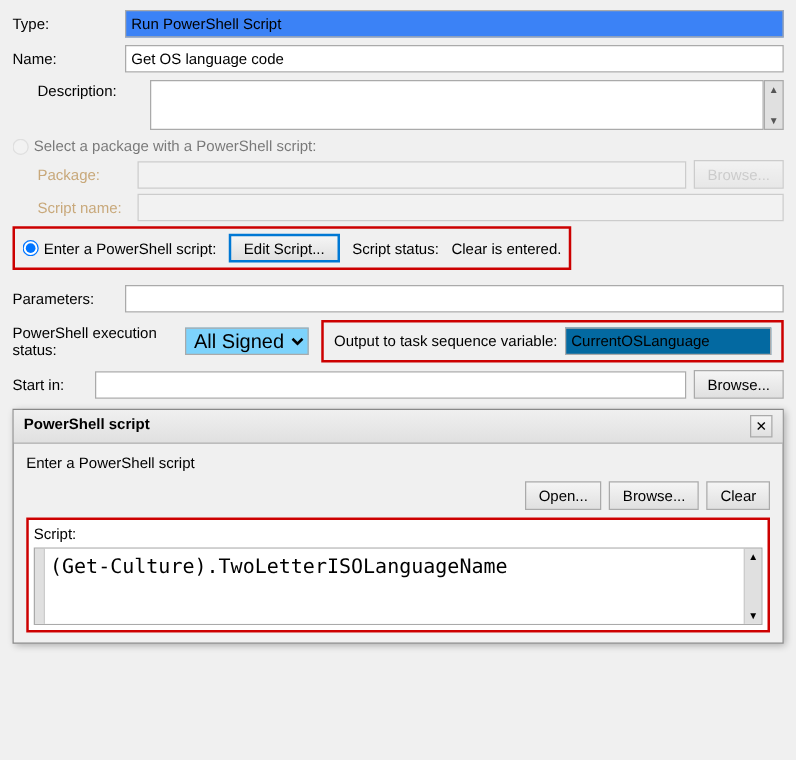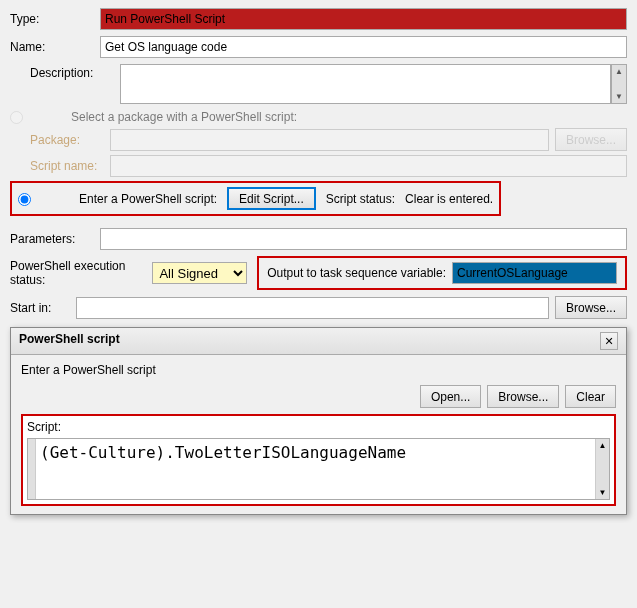--- a/index.html
+++ b/index.html
@@ -55,24 +55,23 @@
       justify-content: space-between;
       align-items: center;
       padding: 2px 0;
     }
     .scroll-arrow {
       font-size: 8px;
       color: #555;
     }
     .radio-row {
       display: flex;
-      align-items: flex-end;
+      align-items: center;
       margin-bottom: 4px;
       margin-top: 2px;
-      gap: 44px;
     }
     .radio-label {
       font-size: 12px;
       margin-left: 4px;
     }
     .highlighted-section {
       border: 2px solid #cc0000;
       padding: 4px 6px;
       margin-bottom: 6px;
       background: #f0f0f0;
@@ -130,22 +129,22 @@
       gap: 10px;
     }
     .policy-label {
       font-size: 12px;
       width: 170px;
     }
     .policy-select {
       width: 120px;
       height: 22px;
       border: 1px solid #aaa;
-      background: #fef9c3;
-      font-size: 13px;
+      background: #7dd3fc;
+      font-size: 16px;
       padding: 1px 2px;
     }
     .output-section {
       border: 2px solid #cc0000;
       padding: 4px 8px;
       display: flex;
       align-items: center;
       gap: 6px;
       flex: 1;
     }
@@ -259,21 +258,21 @@
       flex-shrink: 0;
     }
   </style>
 </head>
 <body>
 
 <div class="main-panel">
 
   <div class="form-row">
     <span class="form-label">Type:</span>
-    <input class="form-input" readonly="" style="background: #b91c1c;" value="Run PowerShell Script">
+    <input class="form-input" readonly="" style="background: #3b82f6;" value="Run PowerShell Script">
   </div>
 
   <div class="form-row">
     <span class="form-label">Name:</span>
     <input class="form-input" value="Get OS language code" style="">
   </div>
 
   <div class="form-row" style="align-items:flex-start;">
     <span class="form-label" style="padding-top:2px;margin-left:20px;">Description:</span>
     <textarea class="form-textarea" style=""></textarea>

